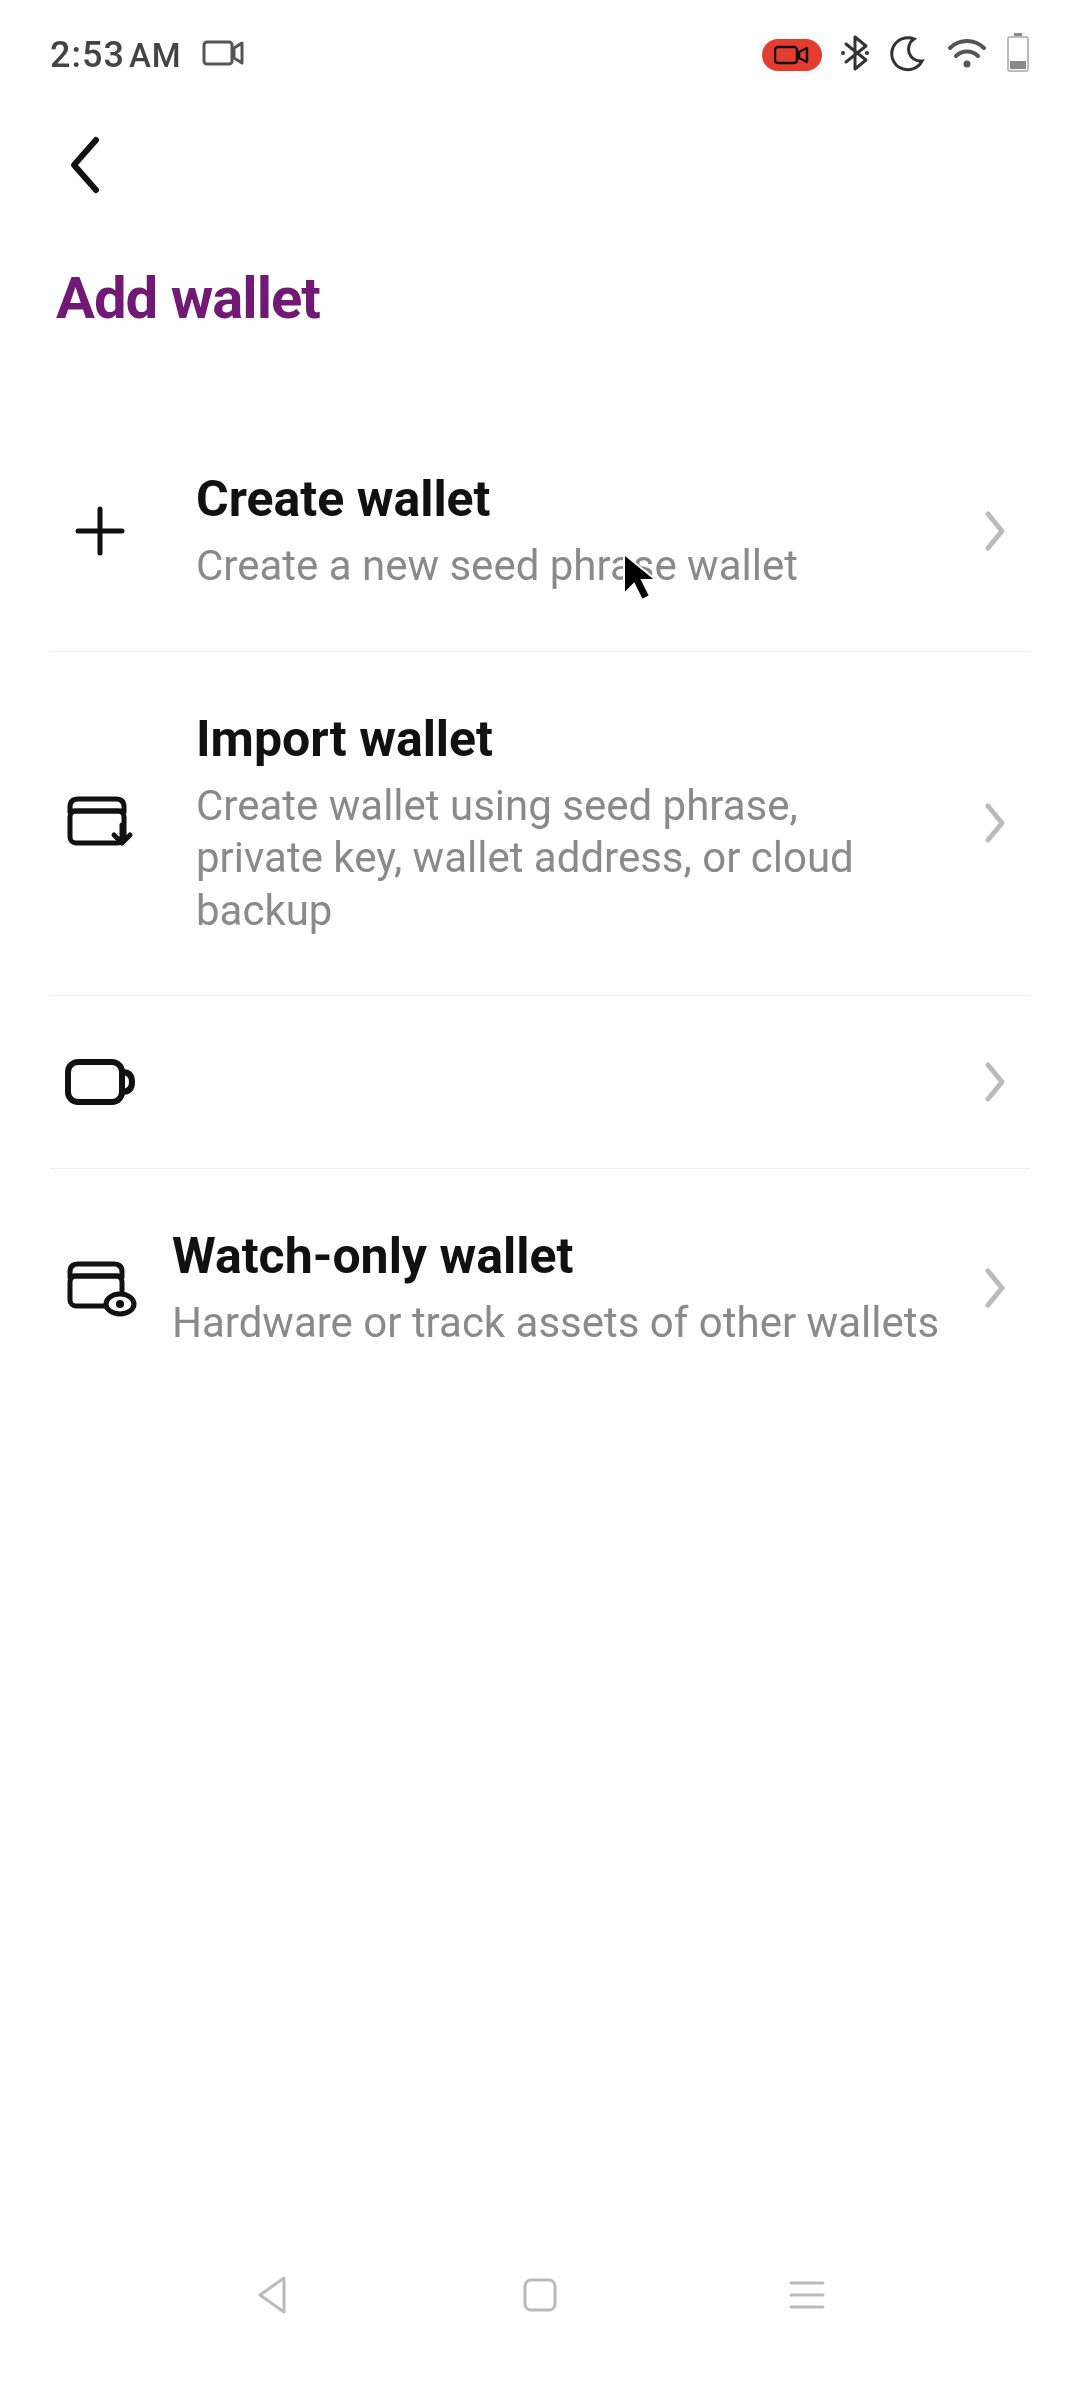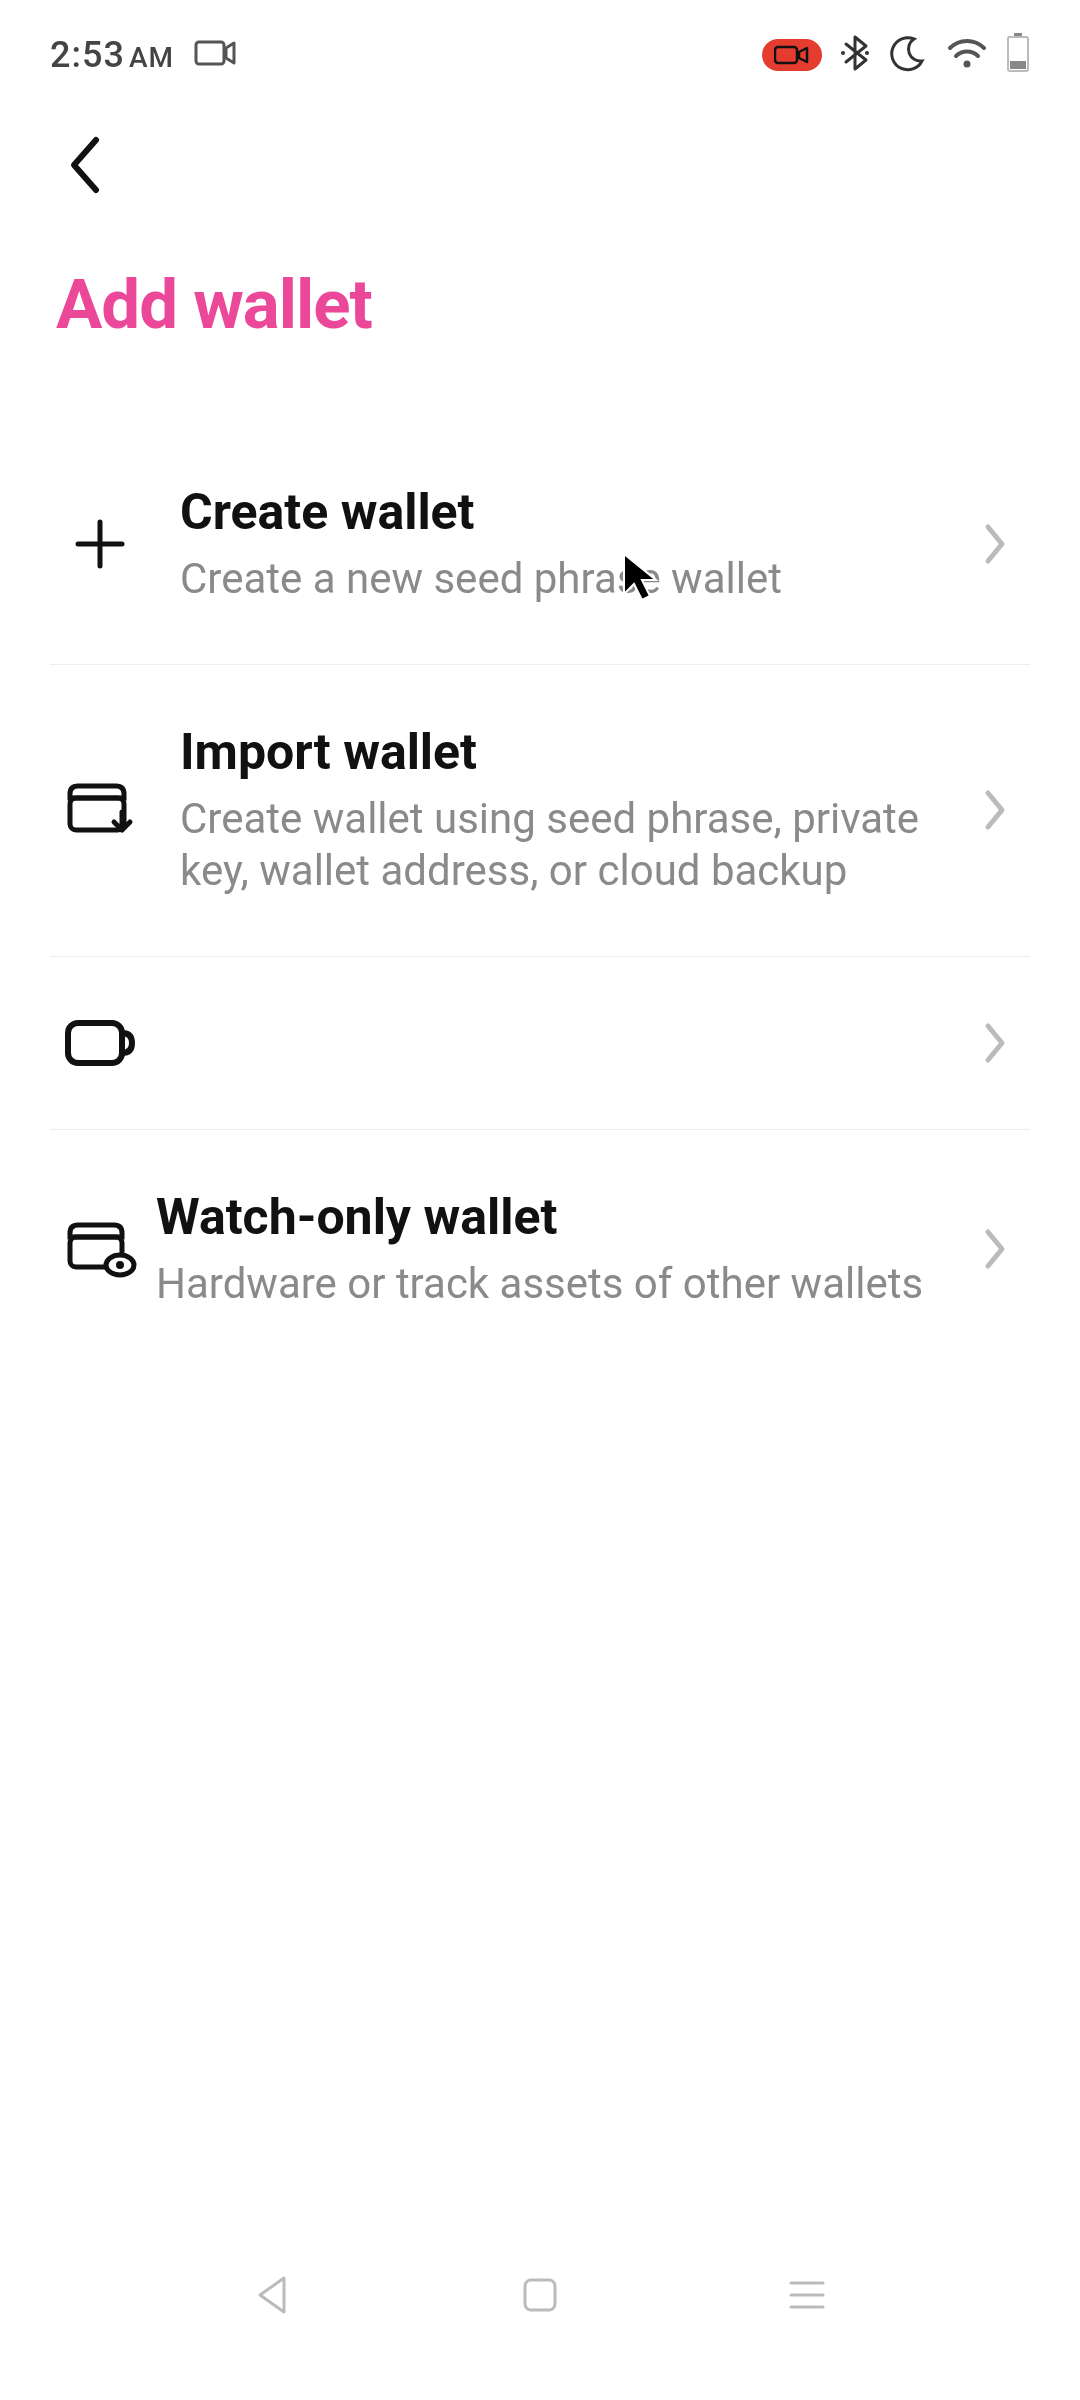--- a/index.html
+++ b/index.html
@@ -27,21 +27,21 @@
       align-items: center;
       gap: 20px;
     }
     .status-time {
       font-size: 36px;
       color: #444;
       font-weight: 500;
       letter-spacing: 1px;
     }
     .status-time .ampm {
-      font-size: 28px;
+      font-size: 33px;
       margin-left: 4px;
       margin-top: 8px;
     }
     .status-right {
       display: flex;
       align-items: center;
       gap: 18px;
     }
     .icon-svg {
       display: inline-block;
@@ -51,23 +51,23 @@
       border-radius: 16px;
       padding: 4px 12px;
       display: flex;
       align-items: center;
       justify-content: center;
     }
     .back-area {
       padding: 30px 40px 30px 60px;
     }
     .page-title {
-      font-size: 69px;
+      font-size: 58px;
       font-weight: 700;
-      color: #ec4899;
+      color: #701a75;
       padding: 30px 56px 80px 56px;
       letter-spacing: -1px;
     }
     .options {
       padding: 0 50px;
     }
     .option-row {
       display: flex;
       align-items: center;
       padding: 58px 10px;
@@ -83,20 +83,21 @@
       min-width: 80px;
       display: flex;
       align-items: center;
       justify-content: center;
     }
     .option-text {
       flex: 1;
       display: flex;
       flex-direction: column;
       gap: 12px;
+      margin-left: 16px;
     }
     .option-title {
       font-size: 50px;
       font-weight: 700;
       color: #111;
     }
     .option-desc {
       font-size: 42px;
       color: #8a8a8a;
       line-height: 1.25;

